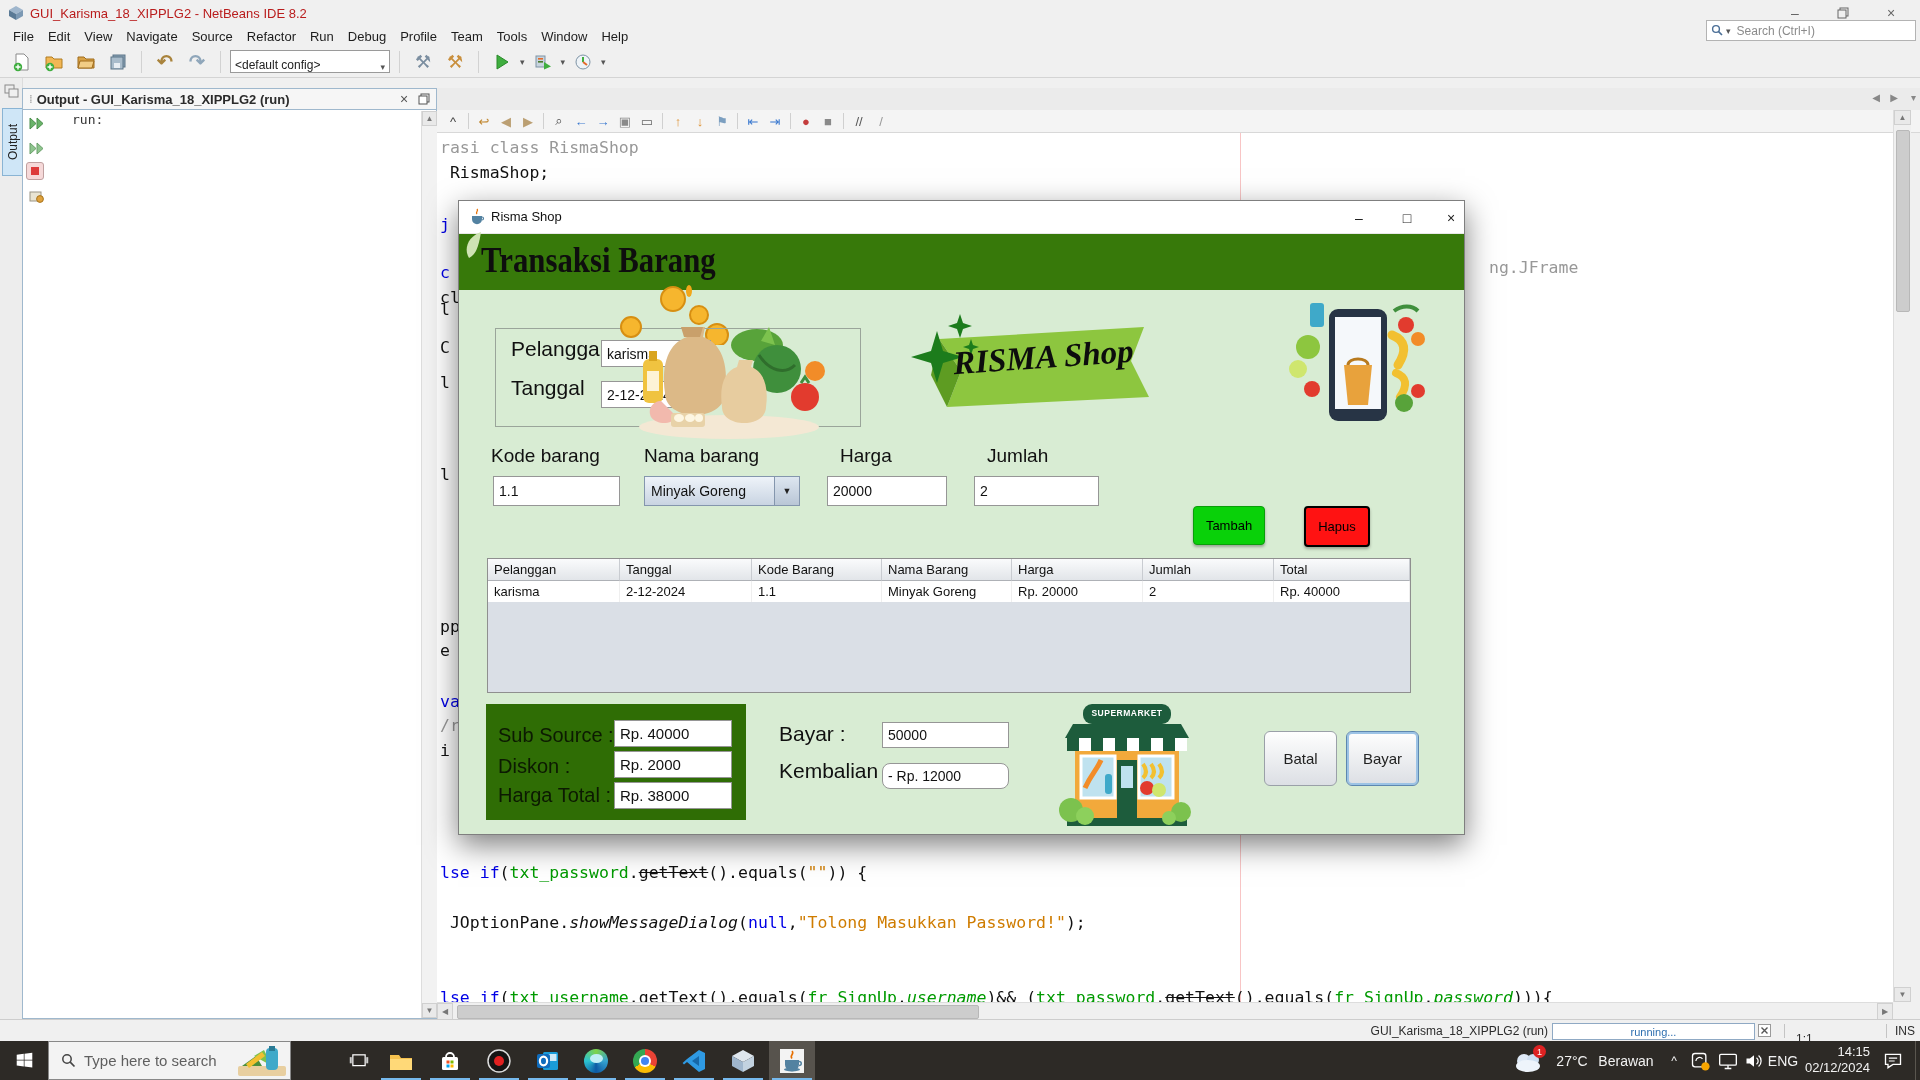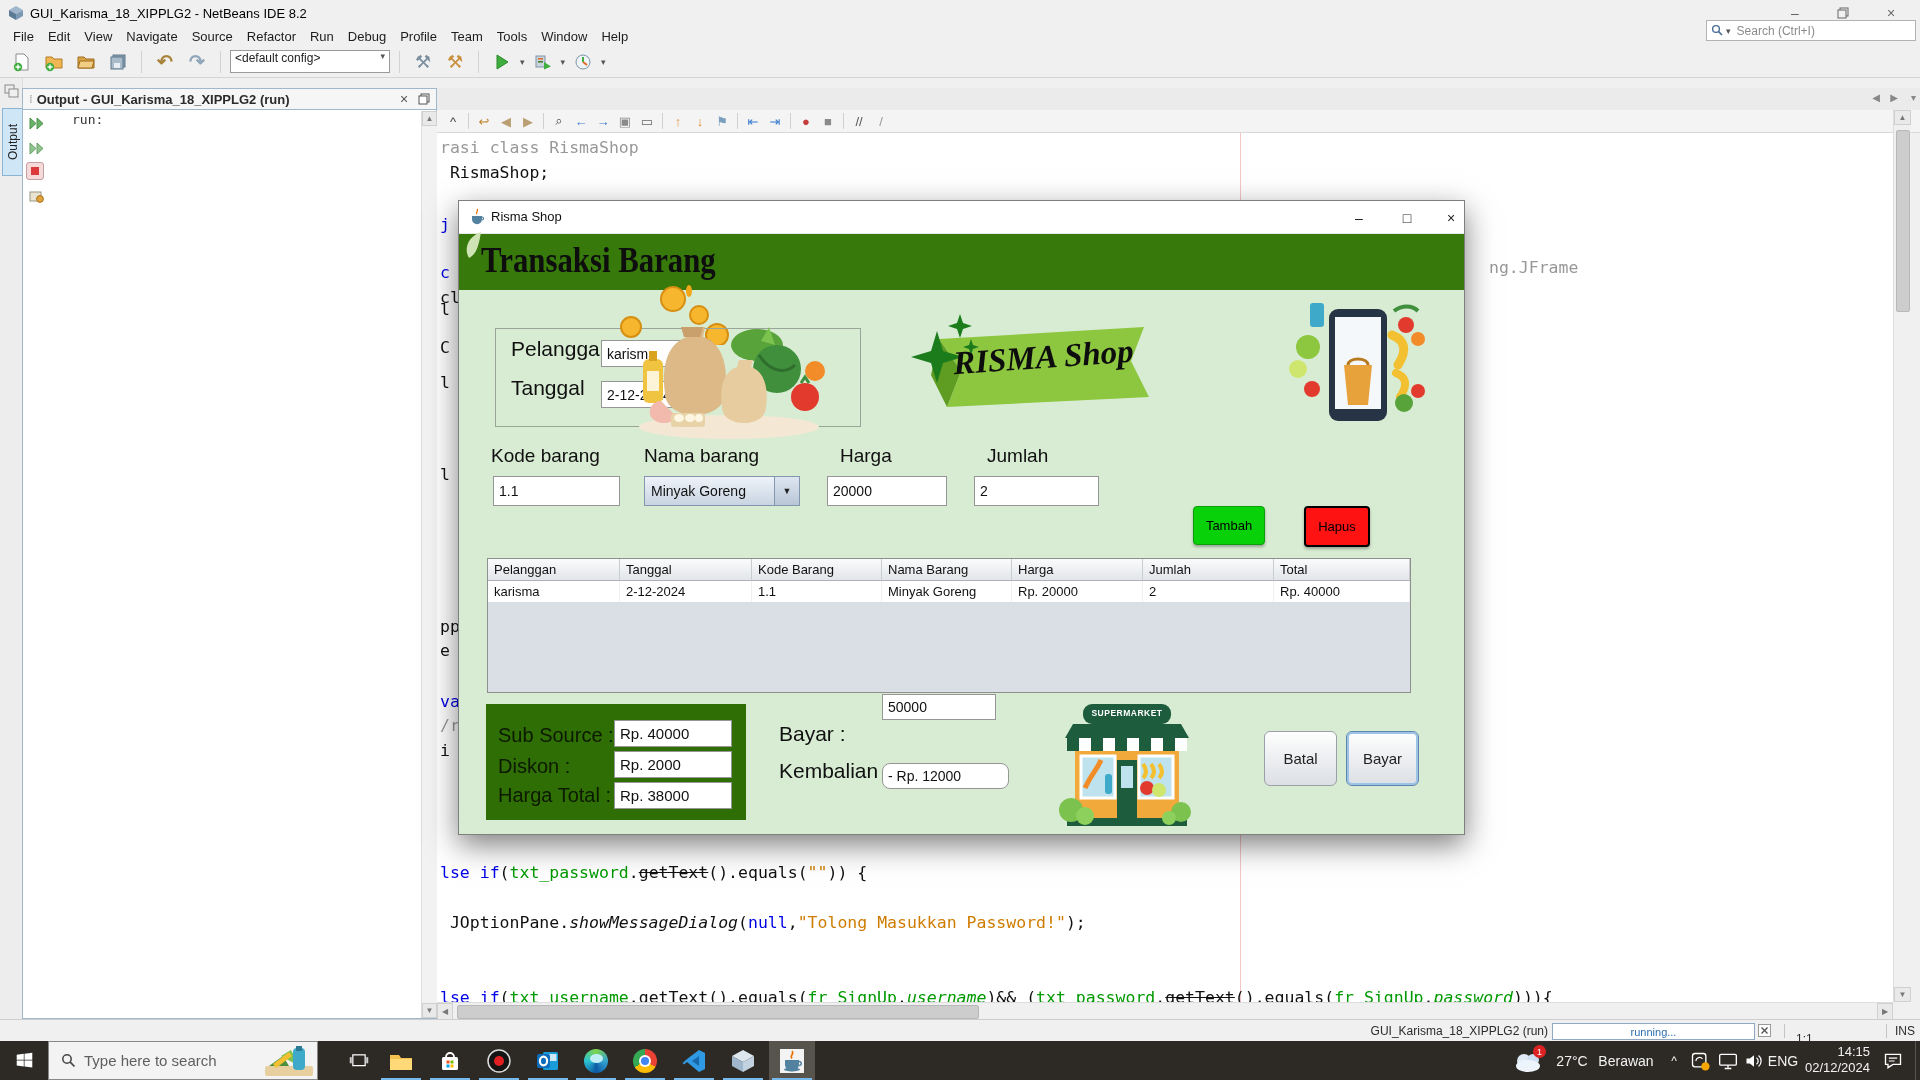--- a/index.html
+++ b/index.html
@@ -1,29 +1,29 @@
 <!DOCTYPE html>
 <html><head>
 <meta charset="utf-8">
 <style>
   html,body{margin:0;padding:0;background:#000;}
   #root{position:relative;width:1920px;height:1080px;overflow:hidden;font-family:"Liberation Sans",sans-serif;background:#f0f0f0;}
   .a{position:absolute;}
   .mono{font-family:"DejaVu Sans Mono",monospace;}
   
   .titlebar{left:0;top:0;width:1920px;height:27px;background:#f0f0f0;border-bottom:1px solid #e2e2e2;}
-  .titlebar .ttl{position:absolute;left:30px;top:6px;font-size:13px;color:#000000;}
+  .titlebar .ttl{position:absolute;left:30px;top:6px;font-size:13px;color:#b91c1c;}
   .wbtn{position:absolute;top:0;width:44px;height:26px;display:flex;align-items:center;justify-content:center;color:#666;font-size:14px;}
   .menubar{left:0;top:27px;width:1920px;height:19px;background:#f0f0f0;display:flex;align-items:center;padding-left:6px;box-sizing:border-box;}
   .menu-item{font-size:13px;color:#1d1d1d;padding:1px 7px;}
   .ide-search{left:1706px;top:20px;width:208px;height:19px;background:#fff;border:1px solid #b3b3b3;display:flex;align-items:center;font-size:12px;color:#8b8b8b;}
   .toolbar{left:0;top:46px;width:1920px;height:32px;background:#f0f0f0;border-bottom:1px solid #d4d4d4;display:flex;align-items:center;gap:4px;padding-left:8px;box-sizing:border-box;}
   .tbtn{width:28px;height:26px;display:flex;align-items:center;justify-content:center;}
   .tsep{width:1px;height:22px;background:#d2d2d2;margin:0 5px;}
-  .combo-ide{width:150px;height:21px;background:#fff;border:1px solid #9a9a9a;font-size:12px;color:#222;display:flex;align-items:flex-start;justify-content:space-between;padding:0 4px;}
+  .combo-ide{width:150px;height:21px;background:#fff;border:1px solid #9a9a9a;font-size:12px;color:#222;display:flex;align-items:flex-end;justify-content:space-between;padding:0 4px;}
   .caret{font-size:9px;color:#555;}
   
   .dockstrip{left:0;top:78px;width:22px;height:941px;background:#ededed;border-right:1px solid #dcdcdc;}
   .dock-tab{left:2px;top:108px;width:19px;height:66px;background:#cfe6f7;border:1px solid #8ab4d4;writing-mode:vertical-rl;transform:rotate(180deg);font-size:12px;color:#222;display:flex;align-items:center;justify-content:center;}
   .outpanel{left:22px;top:88px;width:415px;height:931px;background:#fff;border:1px solid #9fb8cd;box-sizing:border-box;}
   .outtitle{left:22px;top:88px;width:415px;height:22px;background:#f6f6f6;border:1px solid #9fb8cd;box-sizing:border-box;font-size:13px;font-weight:bold;color:#2b2b2b;display:flex;align-items:center;}
   .outgrip{color:#b5b5b5;font-size:11px;margin:0 4px 0 6px;}
   .oibtn{position:absolute;width:20px;height:20px;display:flex;align-items:center;justify-content:center;}
   .outscroll{left:421px;top:111px;width:15px;height:907px;background:#f2f2f2;border-left:1px solid #ddd;}
   .sbarrow{position:absolute;left:0;width:15px;height:15px;display:flex;align-items:center;justify-content:center;font-size:8px;color:#777;background:#e9e9e9;border:1px solid #d0d0d0;box-sizing:border-box;}
@@ -61,21 +61,21 @@
   .tbl-row{display:flex;height:21px;background:#fff;}
   .tbl-cell{font-size:13px;color:#111;padding:3px 0 0 6px;box-sizing:border-box;border-right:1px solid #efefef;}
   .darkpanel{position:absolute;left:27px;top:503px;width:260px;height:116px;background:#2f6d05;}
   .darkpanel .lbl{color:#0c1a02;font-size:20px;}
   .combo{position:absolute;border:1px solid #8496ad;background:linear-gradient(#eef3f9,#c9d4e2);display:flex;align-items:stretch;box-sizing:border-box;}
   .combo .val{flex:1;font-size:14px;color:#111;display:flex;align-items:center;padding-left:6px;}
   .combo .btn{width:24px;background:linear-gradient(#dde6f0,#b9c6d6);border-left:1px solid #8496ad;display:flex;align-items:center;justify-content:center;font-size:9px;color:#222;}
   
   .taskbar{left:0;top:1041px;width:1920px;height:39px;background:#2d2a26;display:flex;align-items:center;}
   .tb-abs{position:absolute;top:1041px;height:39px;display:flex;align-items:center;justify-content:center;}
-  .tb-search{position:absolute;left:48px;top:1041px;width:270px;height:39px;background:#f3f3f3;border:1px solid #888;box-sizing:border-box;display:flex;align-items:center;}
+  .tb-search{position:absolute;left:48px;top:1041px;width:243px;height:39px;background:#f3f3f3;border:1px solid #888;box-sizing:border-box;display:flex;align-items:center;}
   .appbtn{position:absolute;top:1041px;width:46px;height:39px;display:flex;align-items:center;justify-content:center;}
   .runline{position:absolute;bottom:0;left:3px;width:40px;height:2px;background:#76b9ed;}
   .traytxt{color:#f2f2f2;font-size:14px;}
   .clock{position:absolute;left:1798px;top:1044px;width:72px;text-align:right;color:#f2f2f2;font-size:13px;line-height:16px;}
 </style>
 </head>
 <body>
 
 <div id="root">
 
@@ -436,21 +436,21 @@
     <div class="darkpanel">
       <span class="lbl" style="left:12px;top:20px">Sub Source :</span>
       <span class="lbl" style="left:12px;top:51px">Diskon :</span>
       <span class="lbl" style="left:12px;top:80px">Harga Total :</span>
       <input class="fld" style="left: 128px; top: 16px; width: 118px; height: 27px; font-size: 15px;" value="Rp. 40000">
       <input class="fld" style="left: 128px; top: 47px; width: 118px; height: 27px; font-size: 15px;" value="Rp. 2000">
       <input class="fld" style="left: 128px; top: 78px; width: 118px; height: 27px; font-size: 15px;" value="Rp. 38000">
     </div>
 
     <span class="lbl" style="left:320px;top:521px;font-size:21px">Bayar :</span>
-    <input class="fld" style="left: 423px; top: 493px; width: 114px; height: 26px;" value="50000">
+    <input class="fld" style="left: 423px; top: 521px; width: 127px; height: 26px;" value="50000">
     <span class="lbl" style="left:320px;top:558px;font-size:21px">Kembalian :</span>
     <input class="fld" style="left: 423px; top: 562px; width: 127px; height: 26px; border-radius: 8px;" value="- Rp. 12000">
 
     <div class="a" style="left:600px;top:503px;width:136px;height:128px">
       <svg width="136" height="128" viewBox="0 0 136 128" style="position:absolute;left:0;top:0">
         <rect x="16" y="42" width="104" height="74" fill="#f2a93b"></rect>
         <rect x="24" y="0" width="88" height="20" rx="9" fill="#1d5c3c"></rect>
         <path d="M14 20h108l8 14H6z" fill="#1d5c3c"></path>
         <g>
           <rect x="8" y="34" width="120" height="13" fill="#ffffff"></rect>

